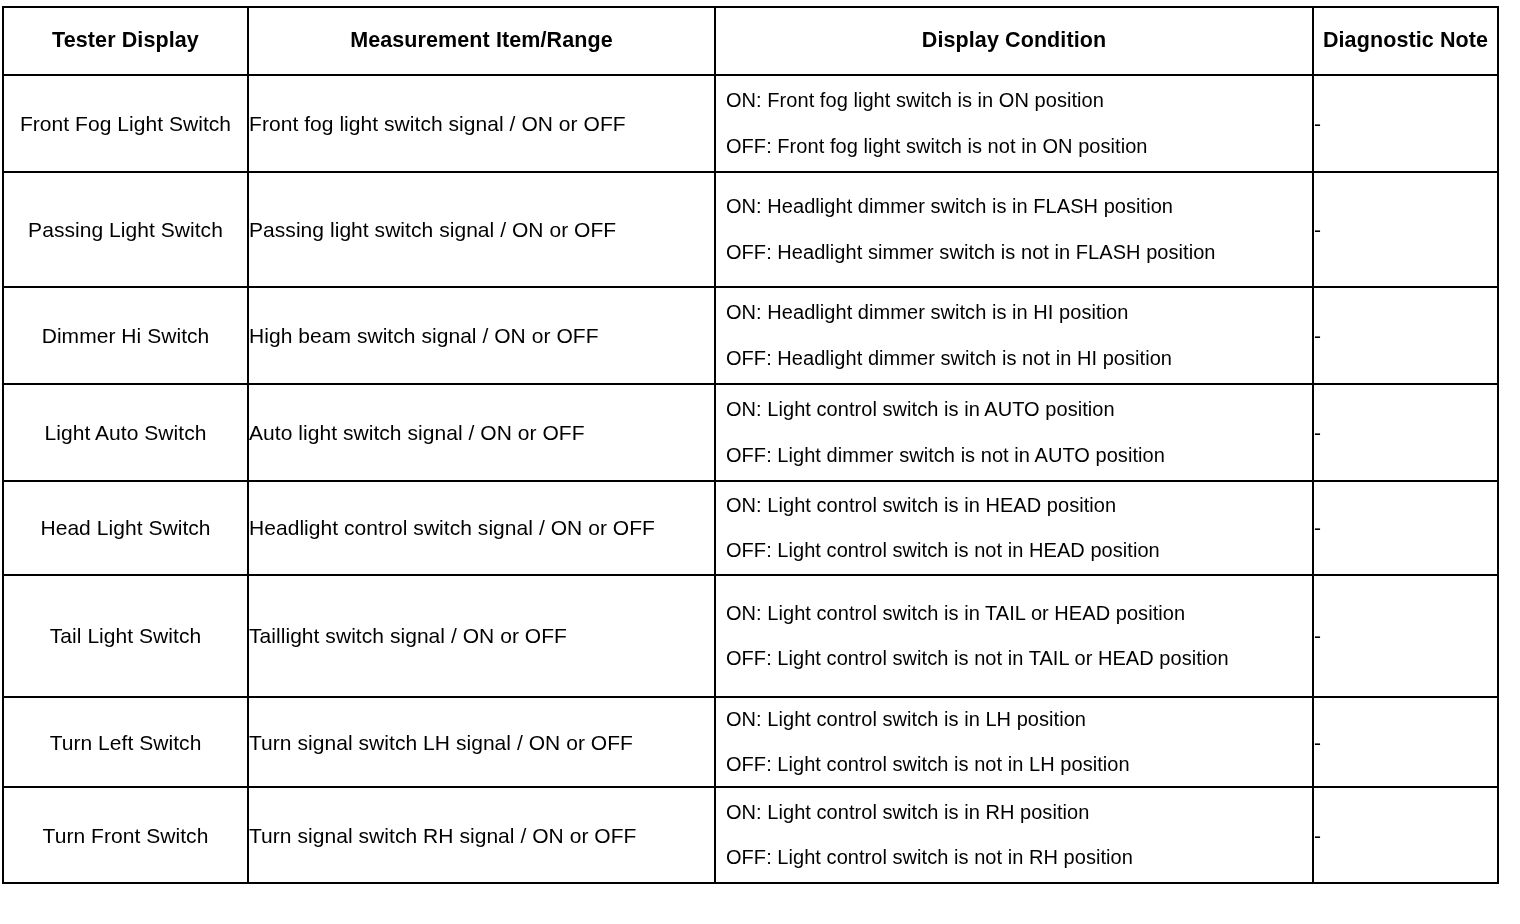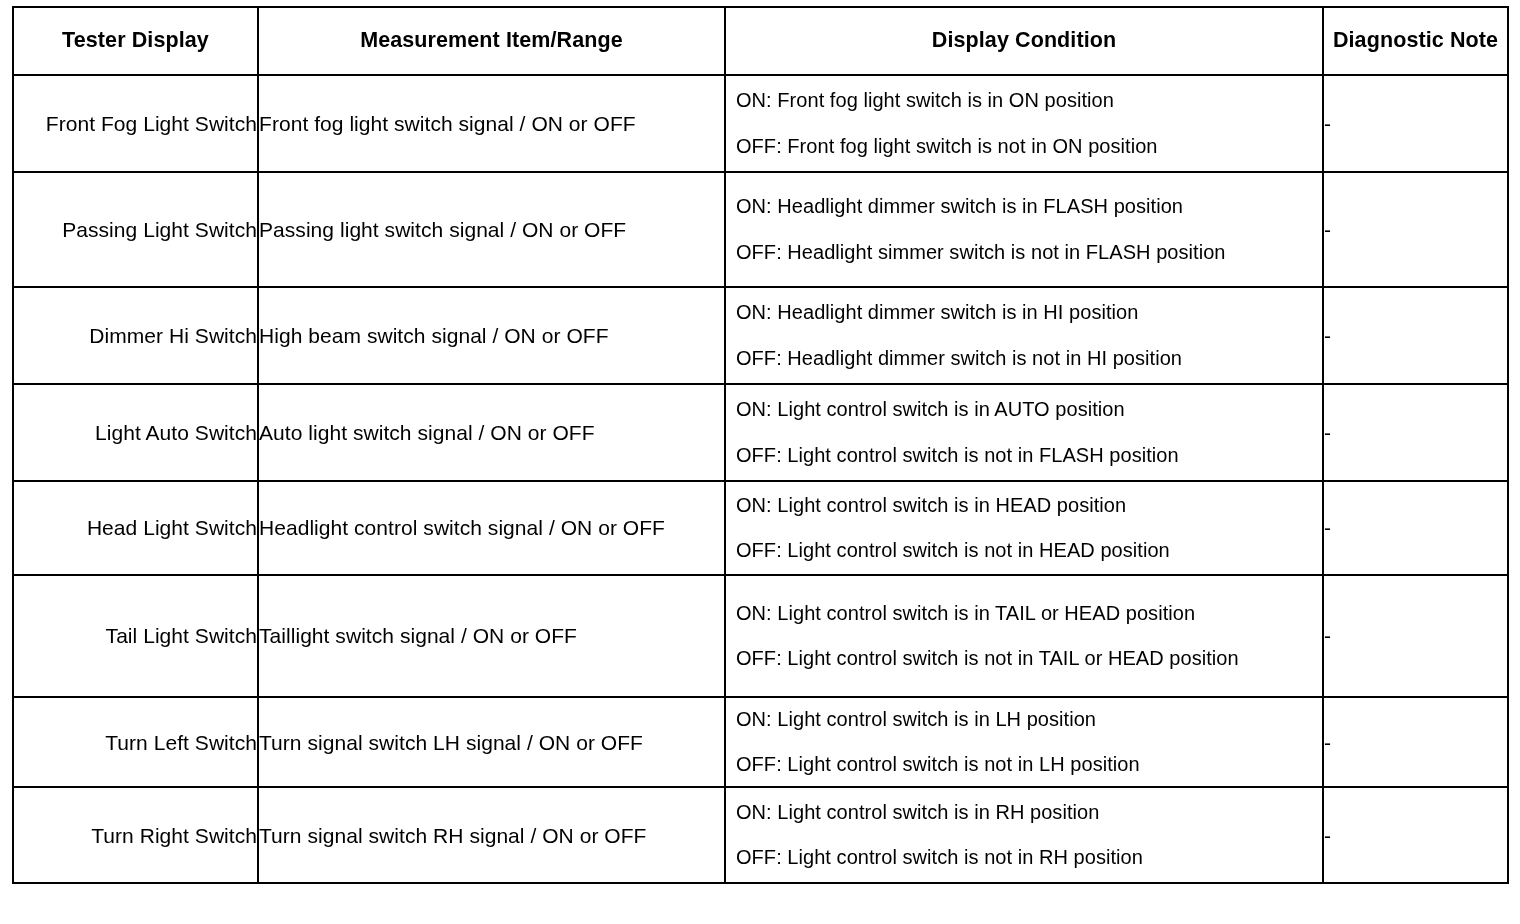--- a/index.html
+++ b/index.html
@@ -17,21 +17,21 @@
 
   .page {
     position: relative;
     width: 1520px;
     height: 924px;
     background: #ffffff;
   }
 
   table.spec-table {
     position: absolute;
-    left: 12px;
+    left: 2px;
     top: 6px;
     width: 1495px;
     border-collapse: collapse;
     table-layout: fixed;
     background: #ffffff;
   }
 
   table.spec-table td,
   table.spec-table th {
     border: 2px solid #000000;
@@ -57,21 +57,21 @@
   }
 
   tbody td {
     font-size: 21px;
     line-height: 1.3;
     letter-spacing: 0.05px;
   }
 
   td.cell-tester {
     padding: 6px 6px 6px 11px;
-    text-align: right;
+    text-align: center;
     margin-top: 6px;
   }
   td.cell-measure {
     padding: 6px 8px 6px 11px;
     text-align: left;
   }
   td.cell-note {
     padding: 6px 6px 6px 12px;
     text-align: left;
   }
@@ -156,21 +156,21 @@
         </td>
         <td class="cell-note">-</td>
       </tr>
 
       <tr class="r4">
         <td class="cell-tester">Light Auto Switch</td>
         <td class="cell-measure">Auto light switch signal / ON or OFF</td>
         <td class="cell-cond">
           <div class="cond-inner">
             <p class="cond-line on">ON: Light control switch is in AUTO position</p>
-            <p class="cond-line off">OFF: Light control switch is not in FLASH position</p>
+            <p class="cond-line off">OFF: Light dimmer switch is not in AUTO position</p>
           </div>
         </td>
         <td class="cell-note">-</td>
       </tr>
 
       <tr class="r5">
         <td class="cell-tester">Head Light Switch</td>
         <td class="cell-measure">Headlight control switch signal / ON or OFF</td>
         <td class="cell-cond">
           <div class="cond-inner">
@@ -199,21 +199,21 @@
         <td class="cell-cond">
           <div class="cond-inner">
             <p class="cond-line on">ON: Light control switch is in LH position</p>
             <p class="cond-line off">OFF: Light control switch is not in LH position</p>
           </div>
         </td>
         <td class="cell-note">-</td>
       </tr>
 
       <tr class="r8">
-        <td class="cell-tester">Turn Right Switch</td>
+        <td class="cell-tester">Turn Front Switch</td>
         <td class="cell-measure">Turn signal switch RH signal / ON or OFF</td>
         <td class="cell-cond">
           <div class="cond-inner">
             <p class="cond-line on">ON: Light control switch is in RH position</p>
             <p class="cond-line off">OFF: Light control switch is not in RH position</p>
           </div>
         </td>
         <td class="cell-note">-</td>
       </tr>
 

